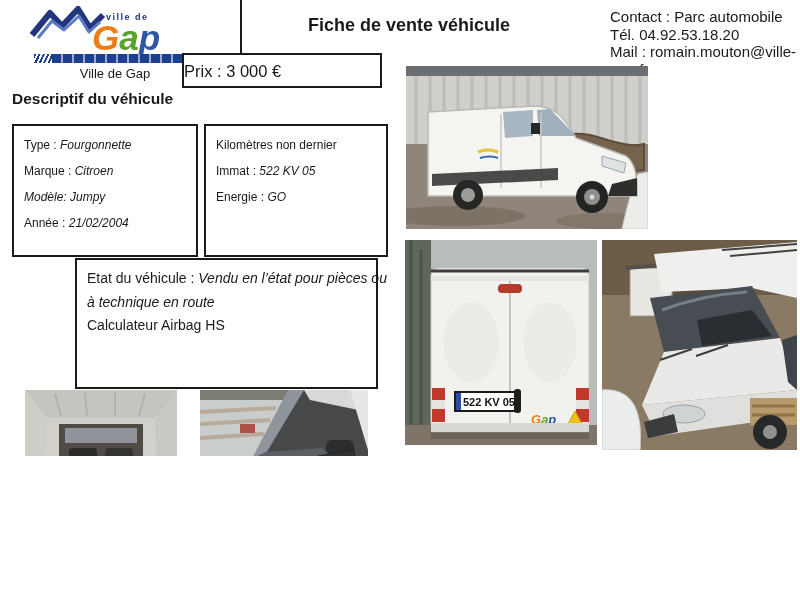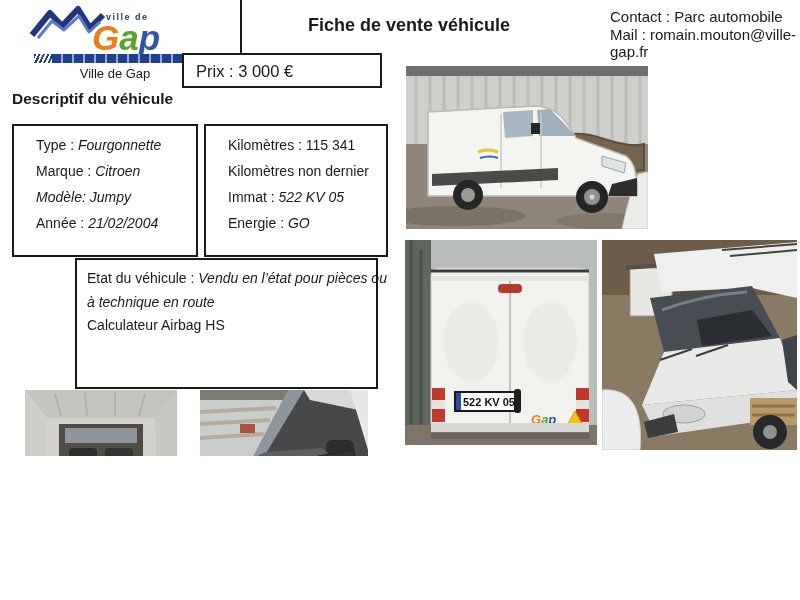--- a/index.html
+++ b/index.html
@@ -13,25 +13,25 @@
             background:#1d3f8f;}
   .logo-bar .dashes{position:absolute;left:14px;top:0;right:0;bottom:0;
             background:repeating-linear-gradient(90deg, transparent 0 9px, rgba(255,255,255,.55) 9px 11px);}
   .logo-bar .slashes{position:absolute;left:-4px;top:0;width:18px;bottom:0;
             background:repeating-linear-gradient(115deg,#1d3f8f 0 2px,#ffffff 2px 4px);}
   .logo-caption{left:40px;top:66px;width:150px;text-align:center;font-size:13px;}
   .v-divider{left:240px;top:0;width:2px;height:55px;background:#1a1a1a;}
   .doc-title{left:264px;top:15px;width:290px;text-align:center;font-weight:bold;font-size:18px;}
   .contact{left:562px;top:8px;font-size:15px;line-height:17.5px;margin-left:48px;}
   .price-box{left:182px;top:53px;width:200px;height:35px;border:2px solid #1a1a1a;
-             font-size:16.5px;line-height:33px;padding-left:12px;box-sizing:border-box;background:#fff;}
+             font-size:16.5px;line-height:33px;box-sizing:border-box;background:#fff;}
   
   .desc-heading{left:12px;top:90px;width:376px;text-align:left;font-weight:bold;font-size:15.5px;}
   .spec-box{border:2px solid #1a1a1a;box-sizing:border-box;background:#fff;
-            font-size:14px;line-height:26px;padding:6px 22px;white-space:nowrap;}
+            font-size:12px;line-height:26px;padding:6px 10px;white-space:nowrap;}
   .spec-left{left:12px;top:124px;width:186px;height:133px;}
   .spec-right{left:204px;top:124px;width:184px;height:133px;}
   .etat-box{left:75px;top:258px;width:303px;height:131px;border:2px solid #1a1a1a;
             box-sizing:border-box;background:#fff;font-size:14px;line-height:23.5px;
             padding:7px 10px;}
   .etat-box .nowrap{white-space:nowrap;}
   
   .photo{display:block;}
   .ph-side{left:406px;top:66px;width:242px;height:163px;}
   .ph-rear{left:405px;top:240px;width:192px;height:205px;}
@@ -60,36 +60,36 @@
     <div class="dashes"></div>
   </div>
   <div class="abs logo-caption">Ville de Gap</div>
 
   <div class="abs v-divider"></div>
 
   <div class="abs doc-title">Fiche de vente véhicule</div>
 
   <div class="abs contact">
     <div>Contact : Parc automobile</div>
+    <div>Tél. 04.92.53.18.20</div>
     <div>Mail : romain.mouton@ville-gap.fr</div>
   </div>
 
   <div class="abs price-box">Prix : 3 000 €</div>
 
   <div class="abs desc-heading">Descriptif du véhicule</div>
 
   <div class="abs spec-box spec-left">
     <div><span>Type : </span><span class="it">Fourgonnette</span></div>
     <div><span>Marque : </span><span class="it">Citroen</span></div>
     <div><span class="it">Modèle: Jumpy</span></div>
     <div><span>Année : </span><span class="it">21/02/2004</span></div>
   </div>
 
   <div class="abs spec-box spec-right">
-    <div>Kilomètres : 115 341</div>
     <div>Kilomètres non dernier</div>
     <div><span>Immat : </span><span class="it">522 KV 05</span></div>
     <div><span>Energie : </span><span class="it">GO</span></div>
   </div>
 
   <div class="abs etat-box">
     <div class="nowrap"><span>Etat du véhicule : </span><span class="it">Vendu en l’état pour pièces ou</span></div>
     <div><span class="it">à technique en route</span></div>
     <div>Calculateur Airbag HS</div>
   </div>

